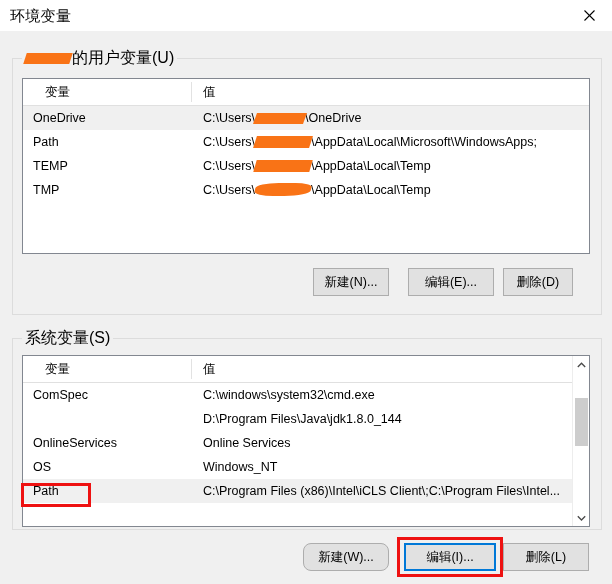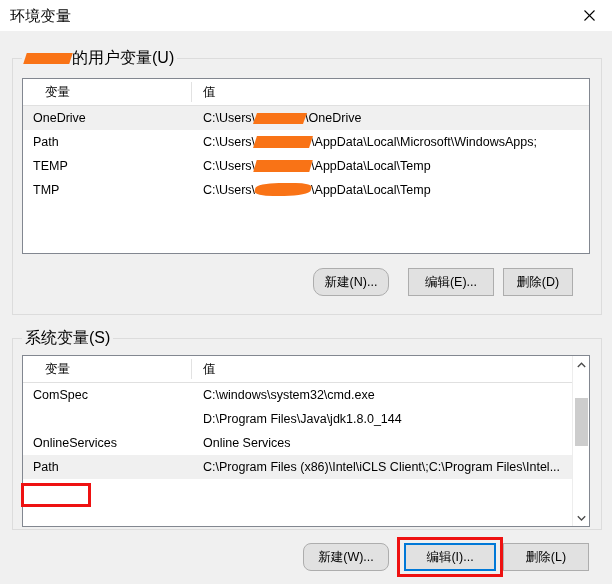--- a/index.html
+++ b/index.html
@@ -214,21 +214,21 @@
     box-sizing: border-box;
     font-size: 12.5px;
     color: #000000;
     display: flex;
     align-items: center;
     justify-content: center;
     cursor: default;
     font-family: "Liberation Sans", "DejaVu Sans", sans-serif;
     padding: 0;
   }
-  .btn-user-new  { left: 313px; top: 268px; width: 76px; border-radius: 10px; }
+  .btn-user-new  { left: 313px; top: 268px; width: 76px; }
   .btn-user-edit { left: 408px; top: 268px; width: 86px; }
   .btn-user-del  { left: 503px; top: 268px; width: 70px; }
 
   .btn-sys-new   { left: 303px; top: 543px; width: 86px; border-radius: 8px; }
   .btn-sys-edit  { left: 404px; top: 543px; width: 92px; }
   .btn-sys-del   { left: 503px; top: 543px; width: 86px; text-align: center; }
 
   .btn.focused {
     border: 2px solid #0078d7;
     background: #e1e1e1;
@@ -307,20 +307,24 @@
   <div class="row">
     <div class="cell-var">ComSpec</div>
     <div class="cell-val">C:\windows\system32\cmd.exe</div>
   </div>
   <div class="row">
     <div class="cell-val">D:\Program Files\Java\jdk1.8.0_144</div>
   </div>
   <div class="row">
     <div class="cell-var">OnlineServices</div>
     <div class="cell-val">Online Services</div>
+  </div>
+  <div class="row">
+    <div class="cell-var">OS</div>
+    <div class="cell-val">Windows_NT</div>
   </div>
   <div class="row selected">
     <div class="cell-var">Path</div>
     <div class="cell-val">C:\Program Files (x86)\Intel\iCLS Client\;C:\Program Files\Intel...</div>
   </div>
 
   <div class="scrollbar">
     <div class="sb-arrow sb-up">
       <span>
         <svg width="9" height="6" viewBox="0 0 9 6">

